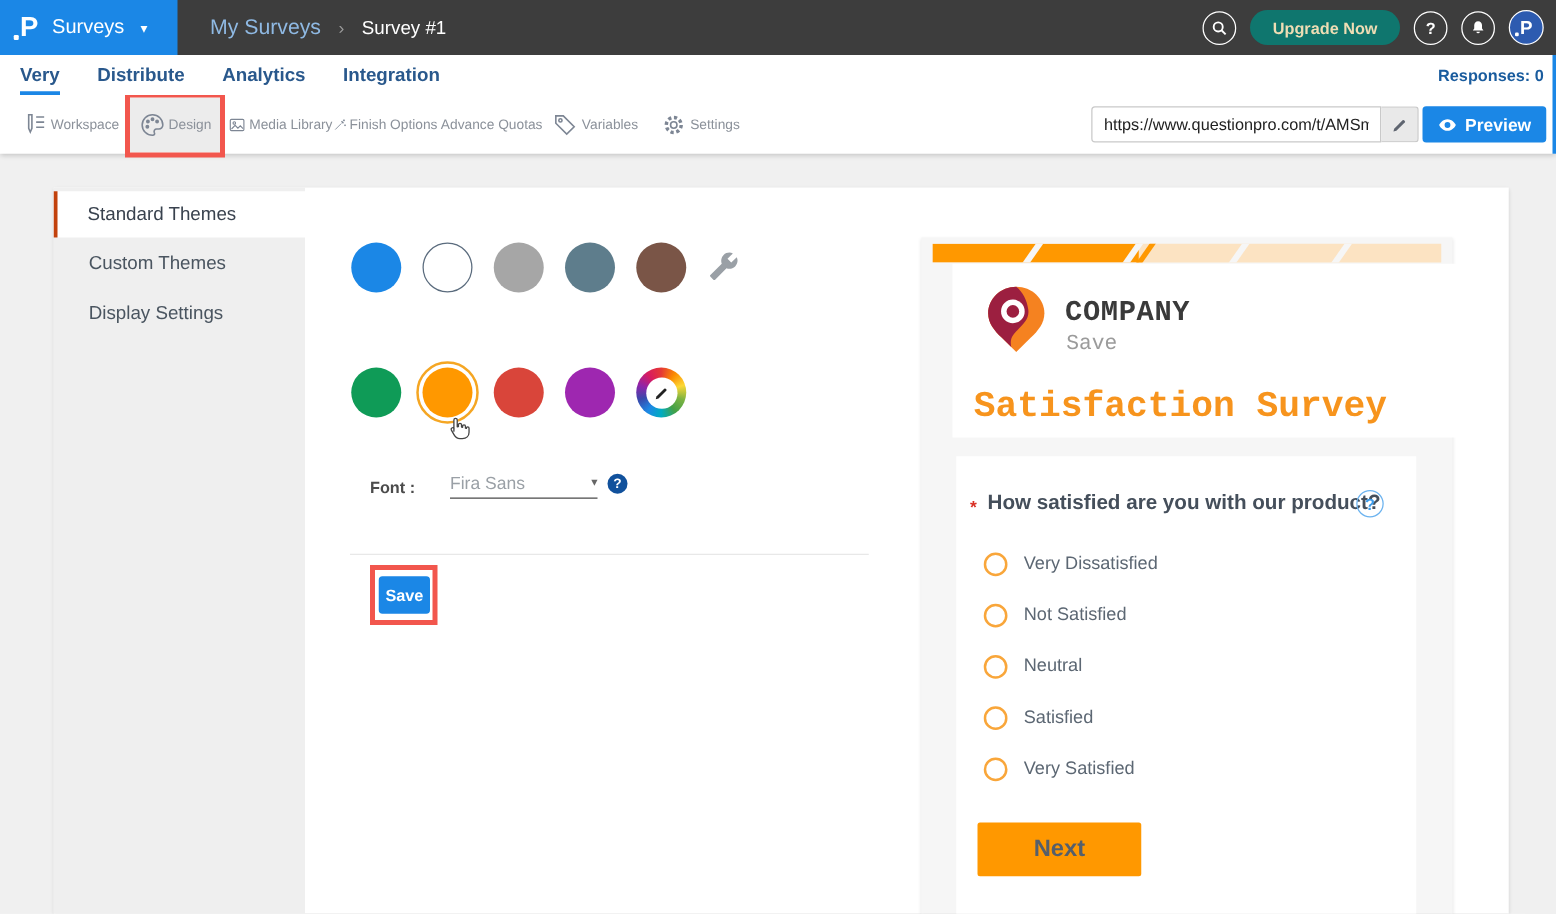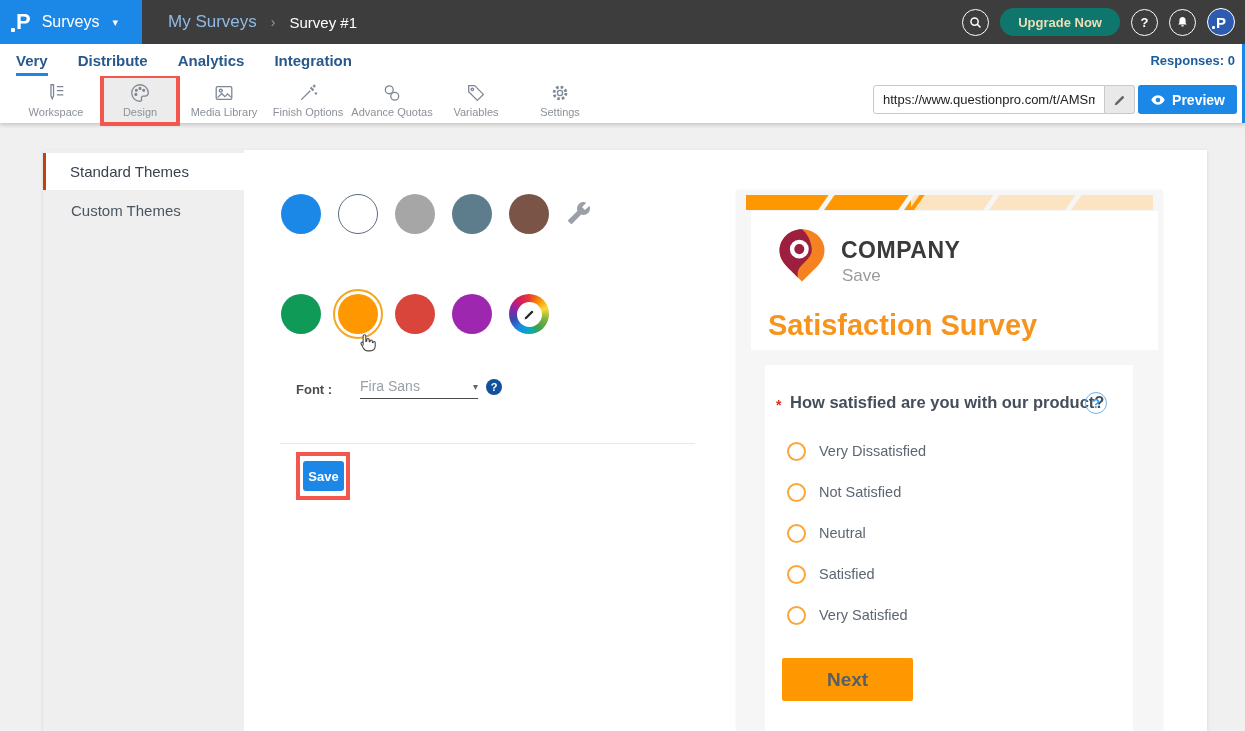--- a/index.html
+++ b/index.html
@@ -26,21 +26,21 @@
   .qp-circle .qp-mark::after { width:3px; height:3px; left:-4px; bottom:1px; }
 
   
   .navrow { position:absolute; top:44px; left:0; width:1245px; height:32px; background:#fff; display:flex; align-items:center; gap:30px; padding-left:16px; z-index:15; }
   .navtab { color:#29588c; font-size:15px; font-weight:700; height:32px; display:flex; align-items:center; cursor:pointer; }
   .navtab.active { border-bottom:3px solid #1b87e6; padding-top:3px; }
   .responses { position:absolute; right:10px; color:#1a5c9e; font-size:13px; font-weight:700; }
 
   
   .toolbar { position:absolute; top:76px; left:0; width:1245px; height:47px; background:#fff; box-shadow:0 2px 4px rgba(0,0,0,0.18); display:flex; align-items:center; padding-left:14px; z-index:14; }
-  .tool { width:84px; height:44px; display:flex; flex-direction:column; align-items:center; justify-content:center; gap:2px; cursor:pointer; }
+  .tool { width:84px; height:44px; display:flex; align-items:center; justify-content:center; gap:2px; cursor:pointer; }
   .tool svg { display:block; }
   .tool-label { font-size:11px; color:#8b919a; white-space:nowrap; }
   .tool.highlight { background:#ececec; outline:4px solid #f2564d; width:72px; margin:0 6px; }
   .url-group { position:absolute; right:110px; top:9px; display:flex; height:29px; }
   .url-input { width:232px; height:29px; border:1px solid #c9c9c9; border-radius:3px 0 0 3px; padding:0 9px; font-size:13px; color:#222; font-family:"Liberation Sans",sans-serif; background:#fff; }
   .url-edit { width:30px; height:29px; background:#e9e9e9; border:1px solid #c9c9c9; border-left:none; border-radius:0 3px 3px 0; display:grid; place-items:center; cursor:pointer; }
   .preview-btn { position:absolute; right:8px; top:9px; height:29px; padding:0 12px; background:#1b87e6; border:none; border-radius:3px; color:#fff; font-size:14px; font-weight:600; display:flex; align-items:center; gap:6px; cursor:pointer; }
   .edge-strip { position:absolute; right:0; top:44px; width:3px; height:79px; background:#1b87e6; z-index:30; }
 
   
@@ -68,21 +68,21 @@
   .divider { position:absolute; height:1px; background:#e8e8e8; }
   .save-box { position:absolute; border:4px solid #f2564d; }
   .save-btn { position:absolute; width:41px; height:30px; background:#1b87e6; color:#fff; border:none; border-radius:3px; font-size:13px; font-weight:600; cursor:pointer; font-family:"Liberation Sans",sans-serif; }
 
   
   .preview-panel { position:absolute; left:694px; top:40px; width:425px; height:541px; background:#f6f6f6; box-shadow:0 1px 3px rgba(0,0,0,0.10); }
   .pbar { position:absolute; left:9px; top:5px; width:407px; height:15px; background:#fce3c2; overflow:hidden; }
   .pbar-fill { position:absolute; left:0; top:0; height:100%; background:#ff9800; }
   .p-stripe { position:absolute; top:-3px; width:6px; height:22px; background:#f6f6f6; transform:skewX(-35deg); }
   .p-sliver { position:absolute; top:-3px; width:5px; height:22px; background:#ff9800; transform:skewX(-35deg); }
-  .phead { position:absolute; left:14px; top:21px; width:407px; height:139px; background:#fff; }
+  .phead { position:absolute; left:25px; top:21px; width:407px; height:139px; background:#fff;font-family:Liberation Mono, monospace; }
   .company-name { position:absolute; left:90px; top:26px; font-size:23px; font-weight:800; color:#3a3a3a; letter-spacing:0.5px; }
   .company-sub { position:absolute; left:91px; top:55px; font-size:17px; color:#9b9b9b; }
   .ptitle { position:absolute; left:17px; top:98px; font-size:29px; font-weight:700; color:#f7941d; }
   .qcard { position:absolute; left:28px; top:175px; width:368px; height:366px; background:#fff; }
   .q-req { position:absolute; left:11px; top:32px; color:#d93025; font-size:14px; font-weight:700; }
   .q-text { position:absolute; left:25px; top:28px; font-size:16.5px; font-weight:700; color:#454f5b; }
   .q-help { position:absolute; left:320px; top:27px; width:22px; height:22px; border:1.5px solid #6cb3ef; border-radius:50%; color:#3d9be9; font-size:13px; font-weight:700; display:grid; place-items:center; cursor:pointer; }
   .opt { position:absolute; left:22px; height:22px; display:flex; align-items:center; gap:13px; cursor:pointer; }
   .radio { width:19px; height:19px; border:2px solid #f9a63a; border-radius:50%; background:#fff; flex:none; }
   .opt-label { font-size:14.5px; color:#5c6773; }
@@ -205,20 +205,21 @@
       <span>Preview</span>
     </button>
   </div>
   <div class="edge-strip"></div>
 
   <div class="card">
 
     <div class="side">
       <div class="side-item active">Standard Themes</div>
       <div class="side-item">Custom Themes</div>
+      <div class="side-item">Display Settings</div>
     </div>
 
     <div class="swatch" style="left: 238px; top: 44px; background: rgb(27, 135, 230);"></div>
     <div class="swatch white" style="left: 295px; top: 44px; background: rgb(255, 255, 255);"></div>
     <div class="swatch" style="left: 352px; top: 44px; background: rgb(166, 166, 166);"></div>
     <div class="swatch" style="left: 409px; top: 44px; background: rgb(94, 125, 140);"></div>
     <div class="swatch" style="left: 466px; top: 44px; background: rgb(122, 85, 71);"></div>
     <span class="wrench" style="left:524px; top:51px;">
       <svg width="24" height="24" viewBox="0 0 24 24" fill="#9aa0a6" style="transform:scaleX(-1)">
           <path d="M22.7 19l-9.1-9.1c.9-2.3.4-5-1.5-6.9-2-2-5-2.4-7.4-1.3L9 6 6 9 1.6 4.7C.4 7.1.9 10.1 2.9 12.1c1.9 1.9 4.6 2.4 6.9 1.5l9.1 9.1c.4.4 1 .4 1.4 0l2.3-2.3c.5-.4.5-1.1.1-1.4z"></path>

